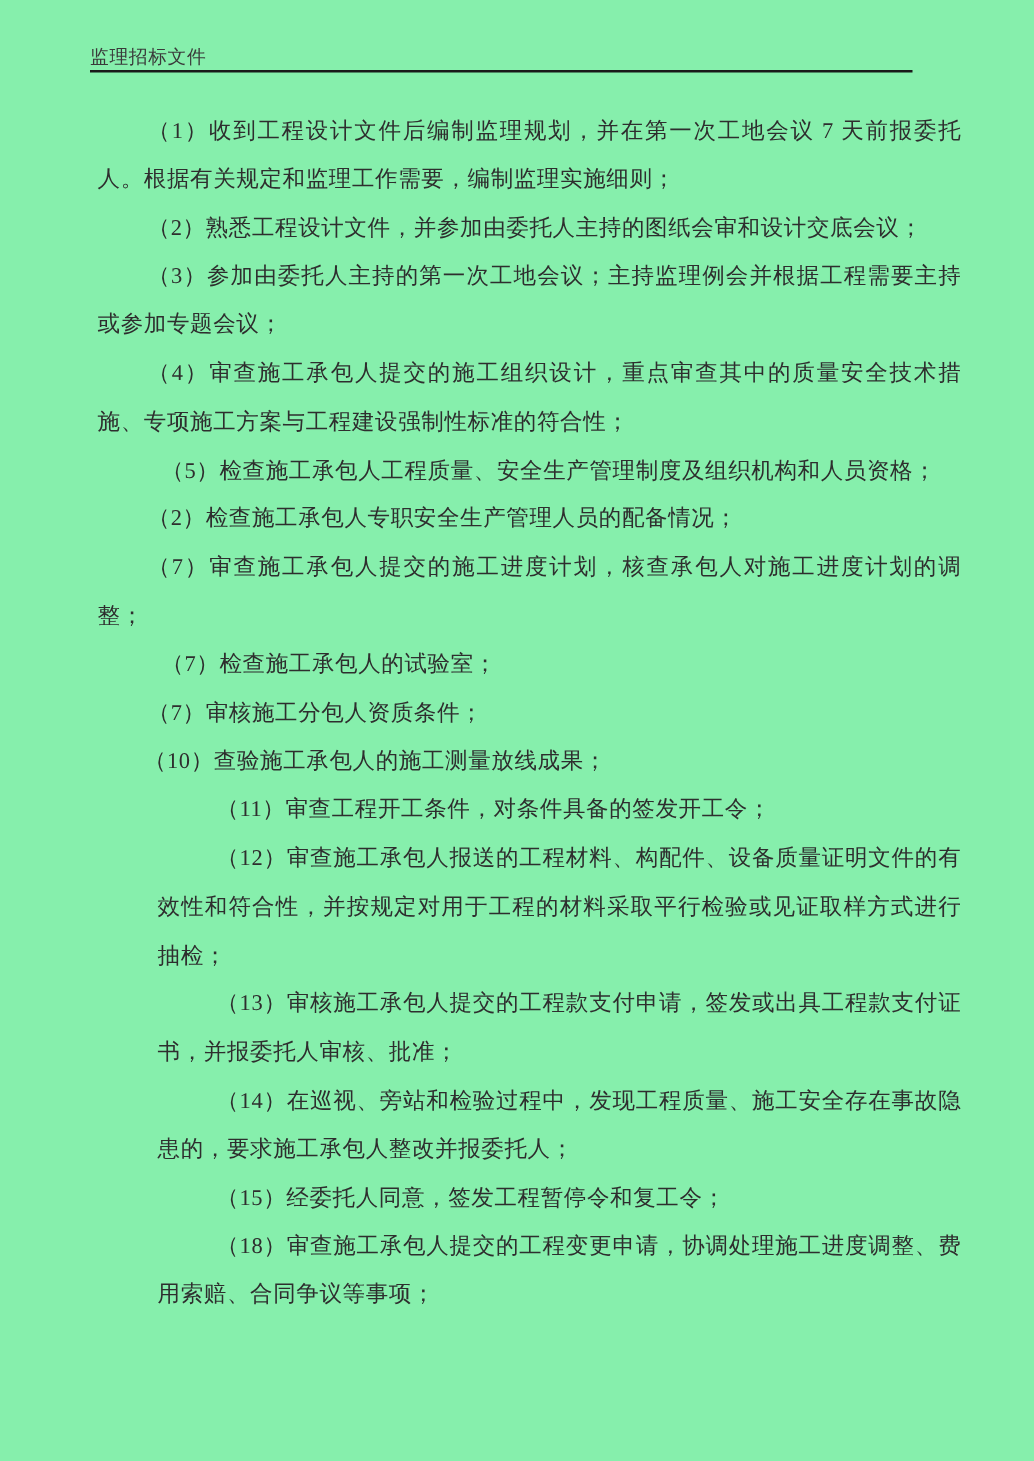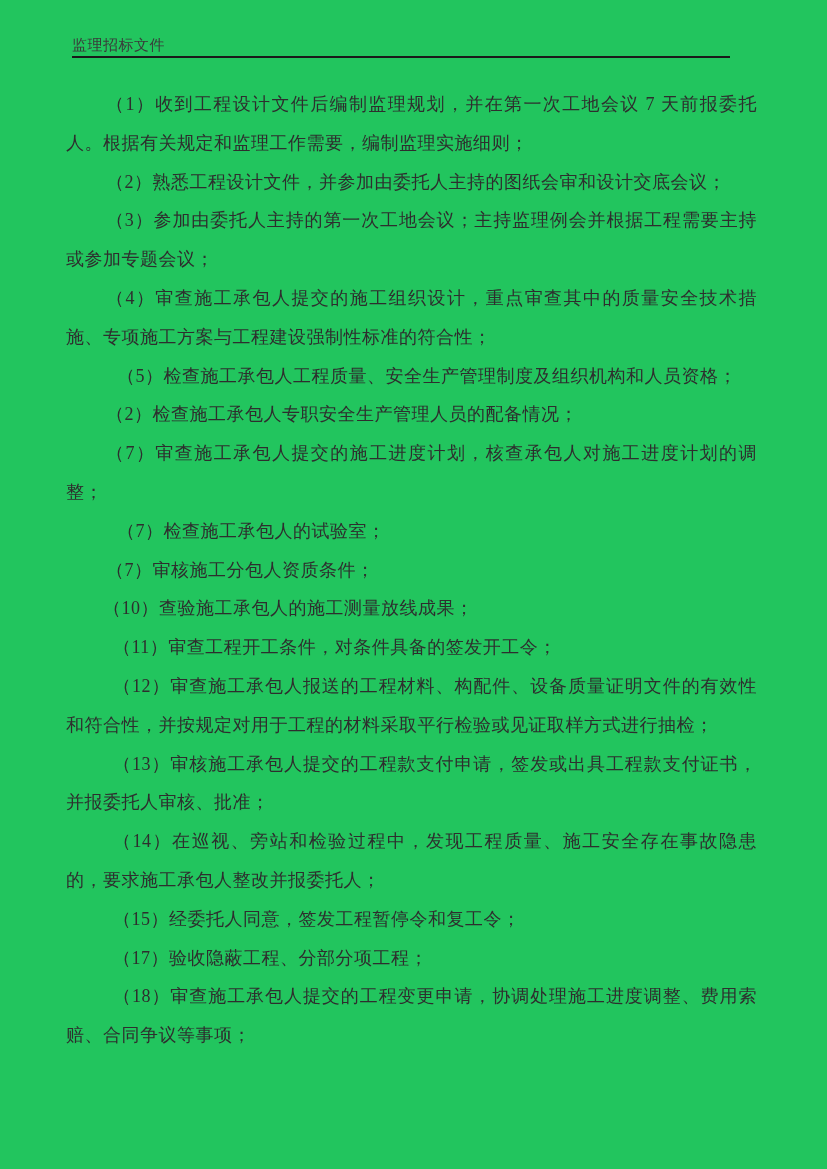--- a/index.html
+++ b/index.html
@@ -5,21 +5,21 @@
 <style>
   * { margin: 0; padding: 0; box-sizing: border-box; }
   html, body { background: #9e9e9e; }
   body { font-family: "Liberation Serif", "DejaVu Serif", serif; }
 
   .page {
     position: relative;
     width: 827px;
     height: 1169px;
     margin: 0 auto;
-    background: #22c55e;
+    background: #86efac;
     overflow: hidden;
   }
 
   .running-header {
     position: absolute;
     left: 72px;
     top: 36px;
     font-size: 15px;
     letter-spacing: 0.5px;
     color: #3a3a3a;
@@ -30,39 +30,39 @@
     position: absolute;
     left: 72px;
     top: 56px;
     width: 658px;
     height: 2px;
     background: #1a1a1a;
   }
 
   .content {
     position: absolute;
-    left: 66px;
+    left: 78px;
     top: 85px;
     width: 691px;
   }
 
   .content p {
     font-size: 18px;
     line-height: 38.8px;
     letter-spacing: 0.5px;
     color: #2e2e2e;
     text-align: justify;
     text-indent: 40px;
   }
 
   
   .content p:nth-child(5),
   .content p:nth-child(8)  { text-indent: 51px; }
   .content p:nth-child(10) { text-indent: 37px; }
-  .content p:nth-child(n+11) { text-indent: 47px; }
+  .content p:nth-child(n+11) { text-indent: 47px; margin-left: 48px; }
 </style>
 </head>
 <body>
 
 <div class="page">
 
   <div class="running-header">监理招标文件</div>
 
   <div class="header-rule"></div>
 
@@ -75,17 +75,16 @@
     <p>（2）检查施工承包人专职安全生产管理人员的配备情况；</p>
     <p>（7）审查施工承包人提交的施工进度计划，核查承包人对施工进度计划的调整；</p>
     <p>（7）检查施工承包人的试验室；</p>
     <p>（7）审核施工分包人资质条件；</p>
     <p>（10）查验施工承包人的施工测量放线成果；</p>
     <p>（11）审查工程开工条件，对条件具备的签发开工令；</p>
     <p>（12）审查施工承包人报送的工程材料、构配件、设备质量证明文件的有效性和符合性，并按规定对用于工程的材料采取平行检验或见证取样方式进行抽检；</p>
     <p>（13）审核施工承包人提交的工程款支付申请，签发或出具工程款支付证书，并报委托人审核、批准；</p>
     <p>（14）在巡视、旁站和检验过程中，发现工程质量、施工安全存在事故隐患的，要求施工承包人整改并报委托人；</p>
     <p>（15）经委托人同意，签发工程暂停令和复工令；</p>
-    <p>（17）验收隐蔽工程、分部分项工程；</p>
     <p>（18）审查施工承包人提交的工程变更申请，协调处理施工进度调整、费用索赔、合同争议等事项；</p>
   </div>
 
 </div>
 
 </body></html>

